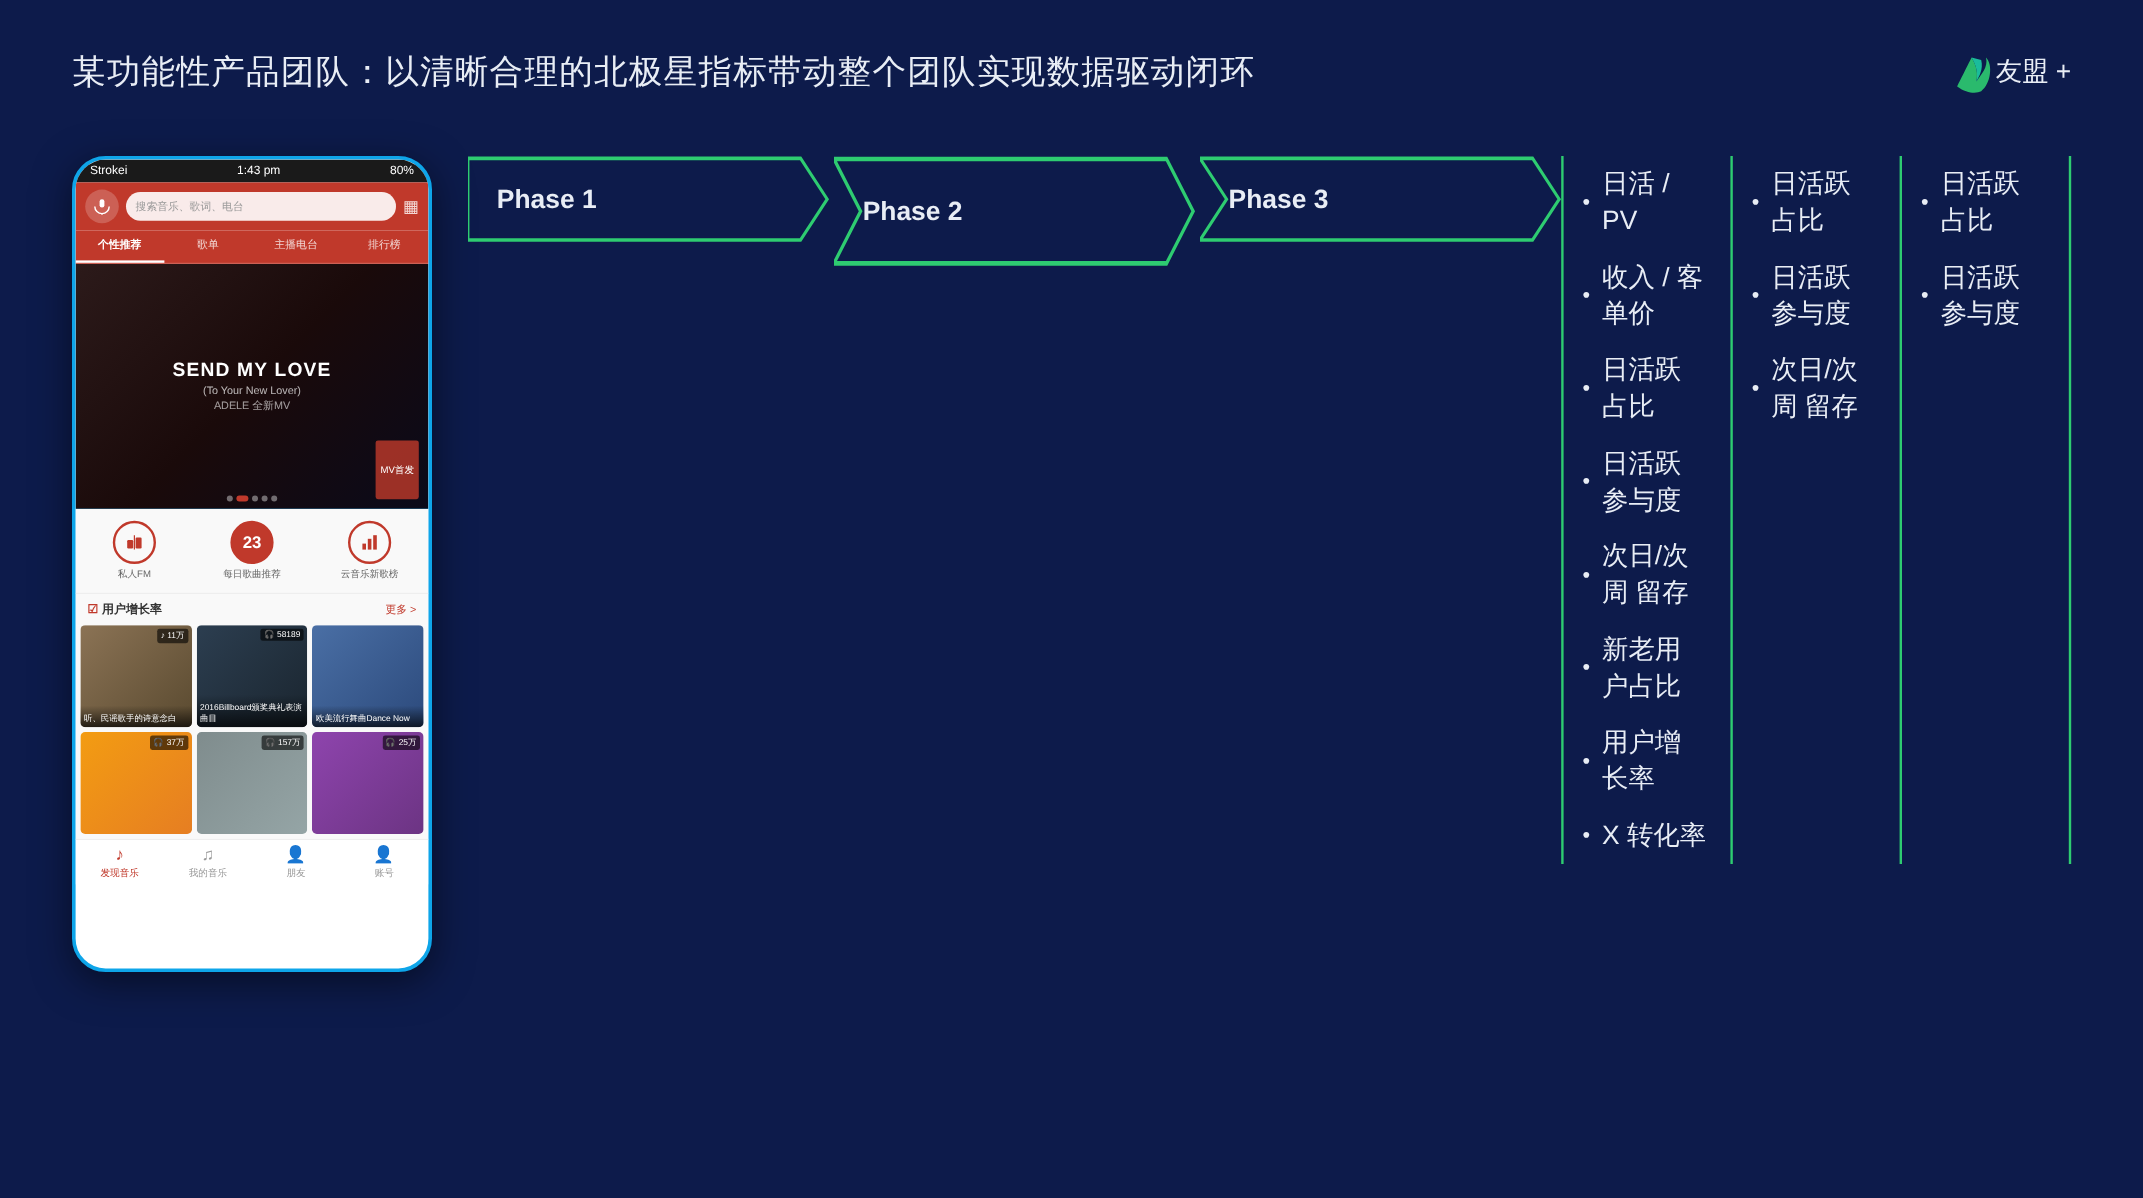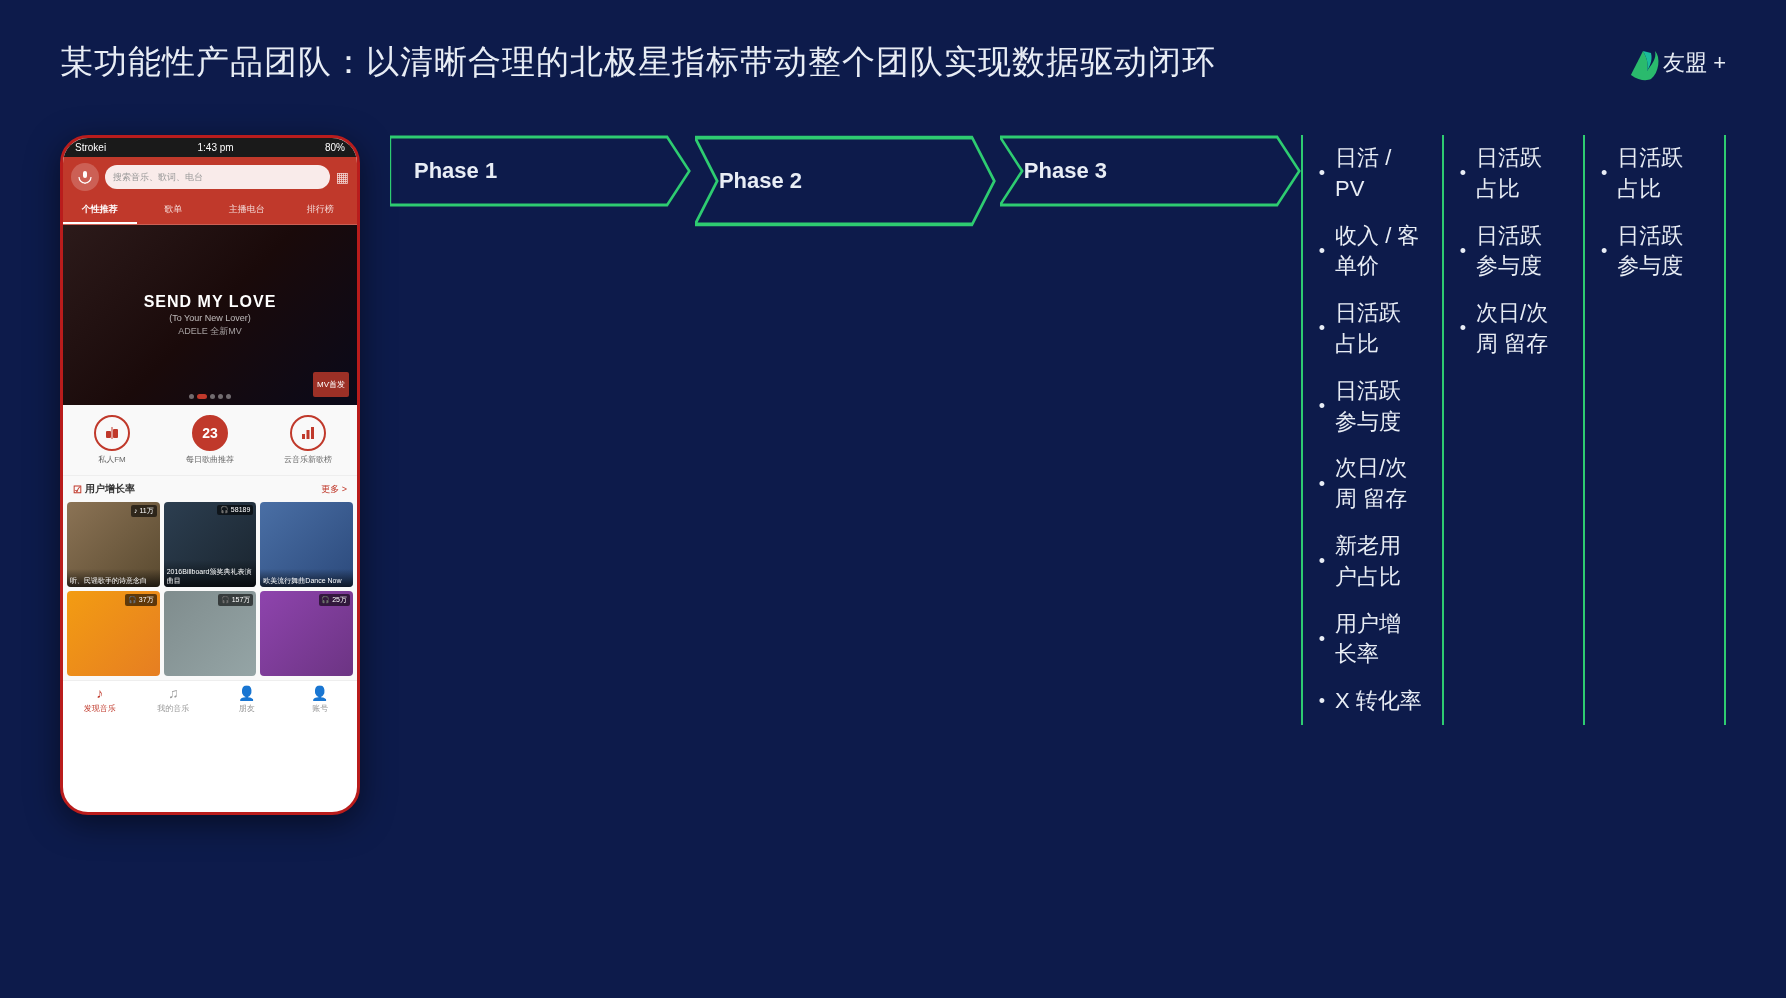--- a/index.html
+++ b/index.html
@@ -21,21 +21,21 @@
 
     
     .header {
       display: flex;
       justify-content: space-between;
       align-items: center;
       margin-bottom: 50px;
     }
 
     .header-title {
-      font-size: 33px;
+      font-size: 28px;
       font-weight: 500;
       color: #e8edf5;
       letter-spacing: 1px;
     }
 
     .logo-area {
       display: flex;
       align-items: center;
       gap: 0;
       justify-content: space-between;
@@ -59,21 +59,21 @@
       align-items: flex-start;
     }
 
     
     .phone-mockup {
       width: 300px;
       min-width: 300px;
       height: 680px;
       background: #fff;
       border-radius: 28px;
-      border: 3px solid #b91c1c;
+      border: 3px solid #0ea5e9;
       overflow: hidden;
       box-shadow: 0 8px 32px rgba(0,0,0,0.5);
       font-family: Arial, sans-serif;
     }
 
     .phone-status-bar {
       background: #1a1a1a;
       color: #fff;
       font-size: 10px;
       padding: 4px 12px;
@@ -132,21 +132,21 @@
     }
 
     .phone-nav-item.active {
       color: #fff;
       border-bottom: 2px solid #fff;
       font-weight: bold;
     }
 
     .phone-banner {
       background: #0369a1;
-      height: 180px;
+      height: 204px;
       display: flex;
       flex-direction: column;
       align-items: center;
       justify-content: center;
       position: relative;
       overflow: hidden;
     }
 
     .banner-bg {
       position: absolute;
@@ -203,21 +203,21 @@
       border-radius: 3px;
     }
 
     .banner-mv-tag {
       position: absolute;
       right: 8px;
       bottom: 8px;
       background: rgba(192,57,43,0.8);
       color: #fff;
       font-size: 8px;
-      padding: 7px 4px;
+      padding: 19px 4px;
       border-radius: 2px;
       z-index: 1;
     }
 
     .phone-icons-row {
       display: flex;
       background: #f9f9f9;
       padding: 10px 0;
       border-bottom: 1px solid #eee;
     }

